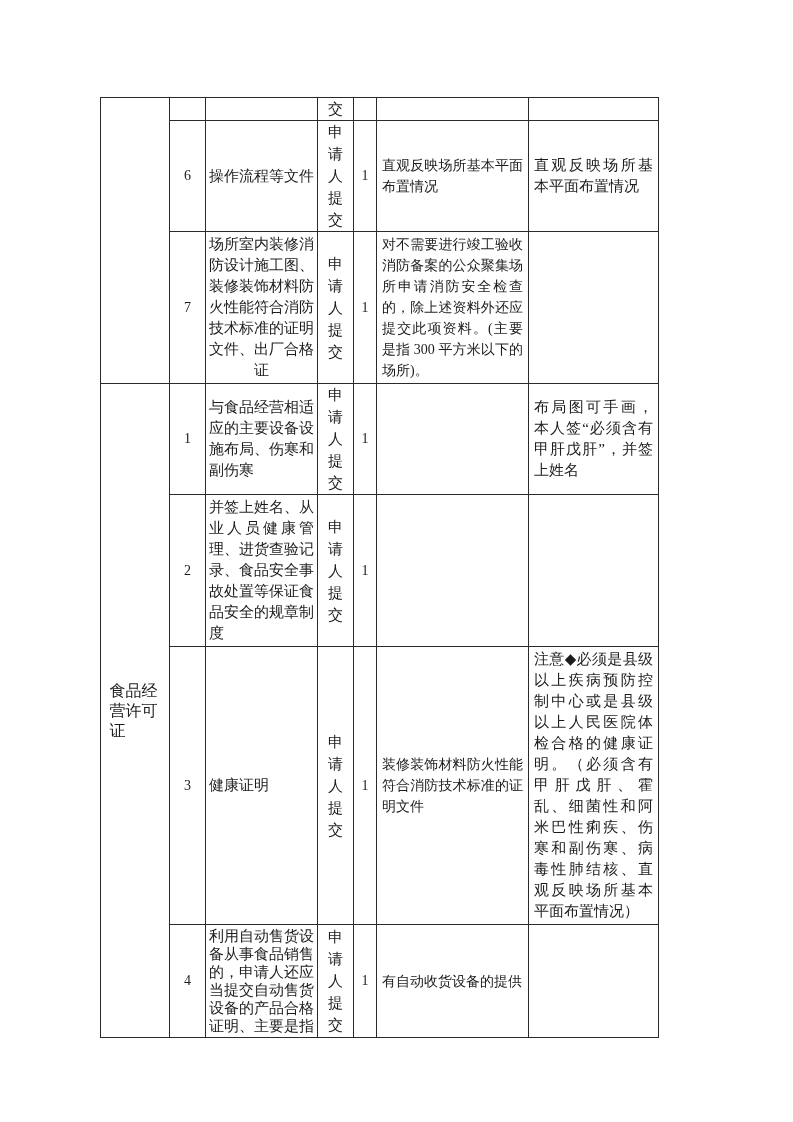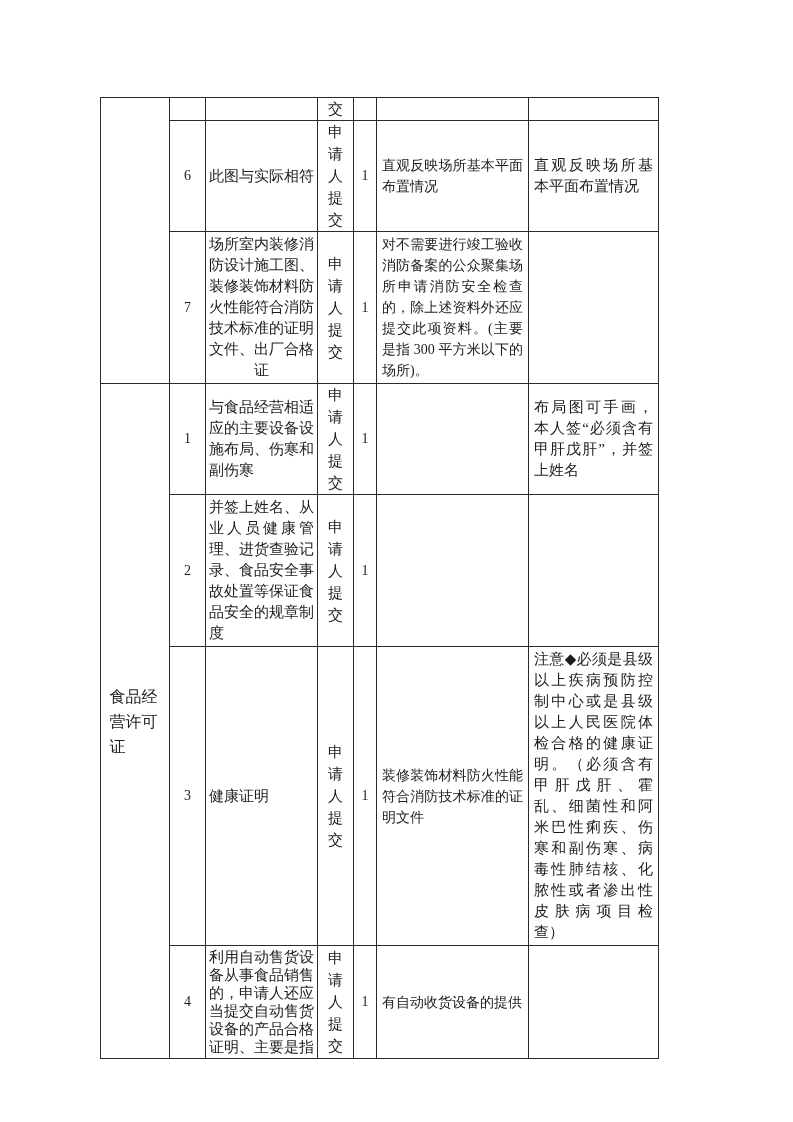--- a/index.html
+++ b/index.html
@@ -36,21 +36,21 @@
   .col-sub  { width: 36px;  }
   .col-qty  { width: 23px;  }
   .col-desc { width: 152px; }
   .col-rem  { width: 130px; }
 
   td.cell-cat { text-align: center; font-size: 16px; }
   td.cell-cat .cat-inner {
     width: 3.2em;
     margin: 0 auto;
     word-break: break-all;
-    line-height: 25px;
+    line-height: 20px;
     text-align: left;
   }
   td.cell-no, td.cell-qty { text-align: center; font-size: 14px; }
   td.cell-name {
     padding: 2px 3px;
     text-align: justify;
     line-height: 21px;
   }
   td.cell-name.center-last { text-align-last: center; margin-left: 6px; }
   td.cell-sub { text-align: center; }
@@ -109,21 +109,21 @@
         <td class="cell-name"></td>
         <td class="cell-sub">
           <div class="vtext">交</div>
         </td>
         <td class="cell-qty"></td>
         <td class="cell-desc"></td>
         <td class="cell-rem"></td>
       </tr>
       <tr style="height:107px;">
         <td class="cell-no">6</td>
-        <td class="cell-name">此图与实际相符</td>
+        <td class="cell-name">操作流程等文件</td>
         <td class="cell-sub">
           <div class="vtext">申请人提交</div>
         </td>
         <td class="cell-qty">1</td>
         <td class="cell-desc">直观反映场所基本平面布置情况</td>
         <td class="cell-rem">直观反映场所基本平面布置情况</td>
       </tr>
       <tr style="height:152px;">
         <td class="cell-no">7</td>
         <td class="cell-name center-last">场所室内装修消防设计施工图、装修装饰材料防火性能符合消防技术标准的证明文件、出厂合格证</td>
@@ -159,21 +159,21 @@
         <td class="cell-rem"></td>
       </tr>
       <tr style="height:277px;">
         <td class="cell-no">3</td>
         <td class="cell-name">健康证明</td>
         <td class="cell-sub">
           <div class="vtext">申请人提交</div>
         </td>
         <td class="cell-qty">1</td>
         <td class="cell-desc">装修装饰材料防火性能符合消防技术标准的证明文件</td>
-        <td class="cell-rem">注意◆必须是县级以上疾病预防控制中心或是县级以上人民医院体检合格的健康证明。（必须含有甲肝戊肝、霍乱、细菌性和阿米巴性痢疾、伤寒和副伤寒、病毒性肺结核、化脓性或者渗出性皮肤病项目检查）</td>
+        <td class="cell-rem">注意◆必须是县级以上疾病预防控制中心或是县级以上人民医院体检合格的健康证明。（必须含有甲肝戊肝、霍乱、细菌性和阿米巴性痢疾、伤寒和副伤寒、病毒性肺结核、直观反映场所基本平面布置情况）</td>
       </tr>
       <tr class="row-tight" style="height:107px;">
         <td class="cell-no">4</td>
         <td class="cell-name">利用自动售货设备从事食品销售的，申请人还应当提交自动售货设备的产品合格证明、主要是指</td>
         <td class="cell-sub">
           <div class="vtext">申请人提交</div>
         </td>
         <td class="cell-qty">1</td>
         <td class="cell-desc">有自动收货设备的提供</td>
         <td class="cell-rem"></td>

